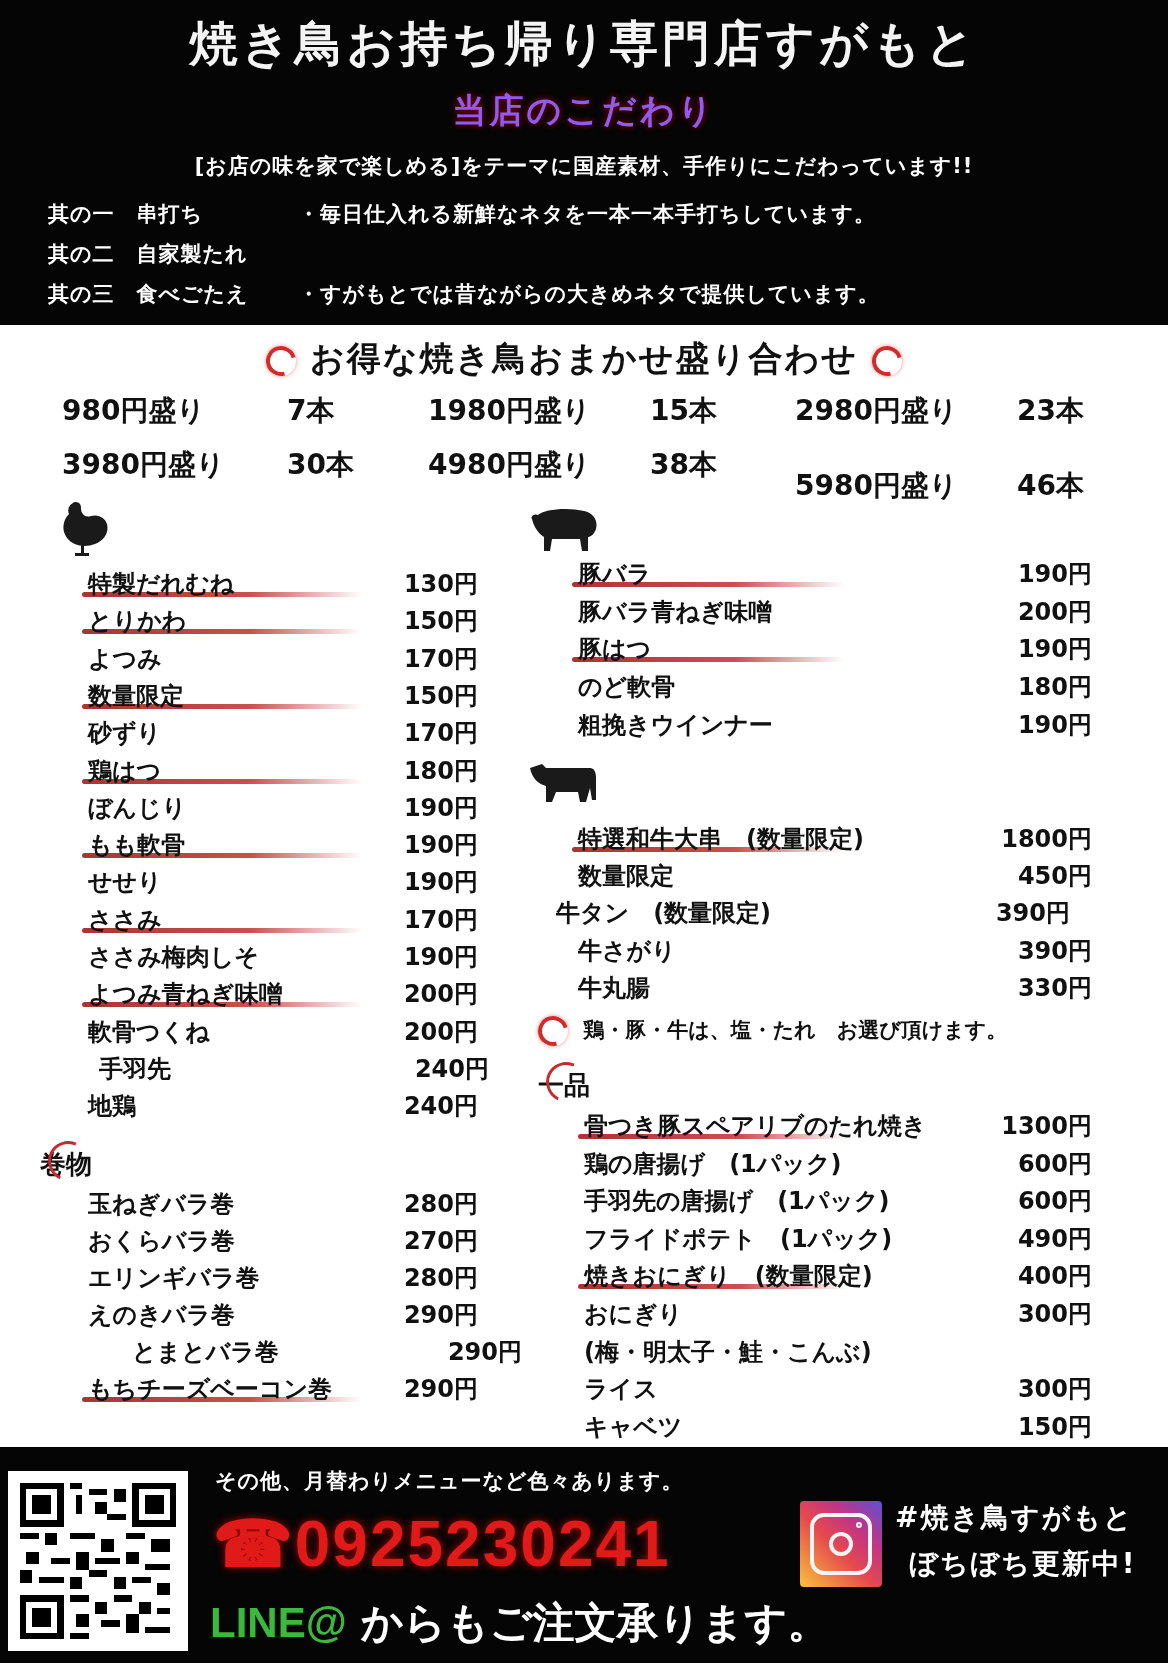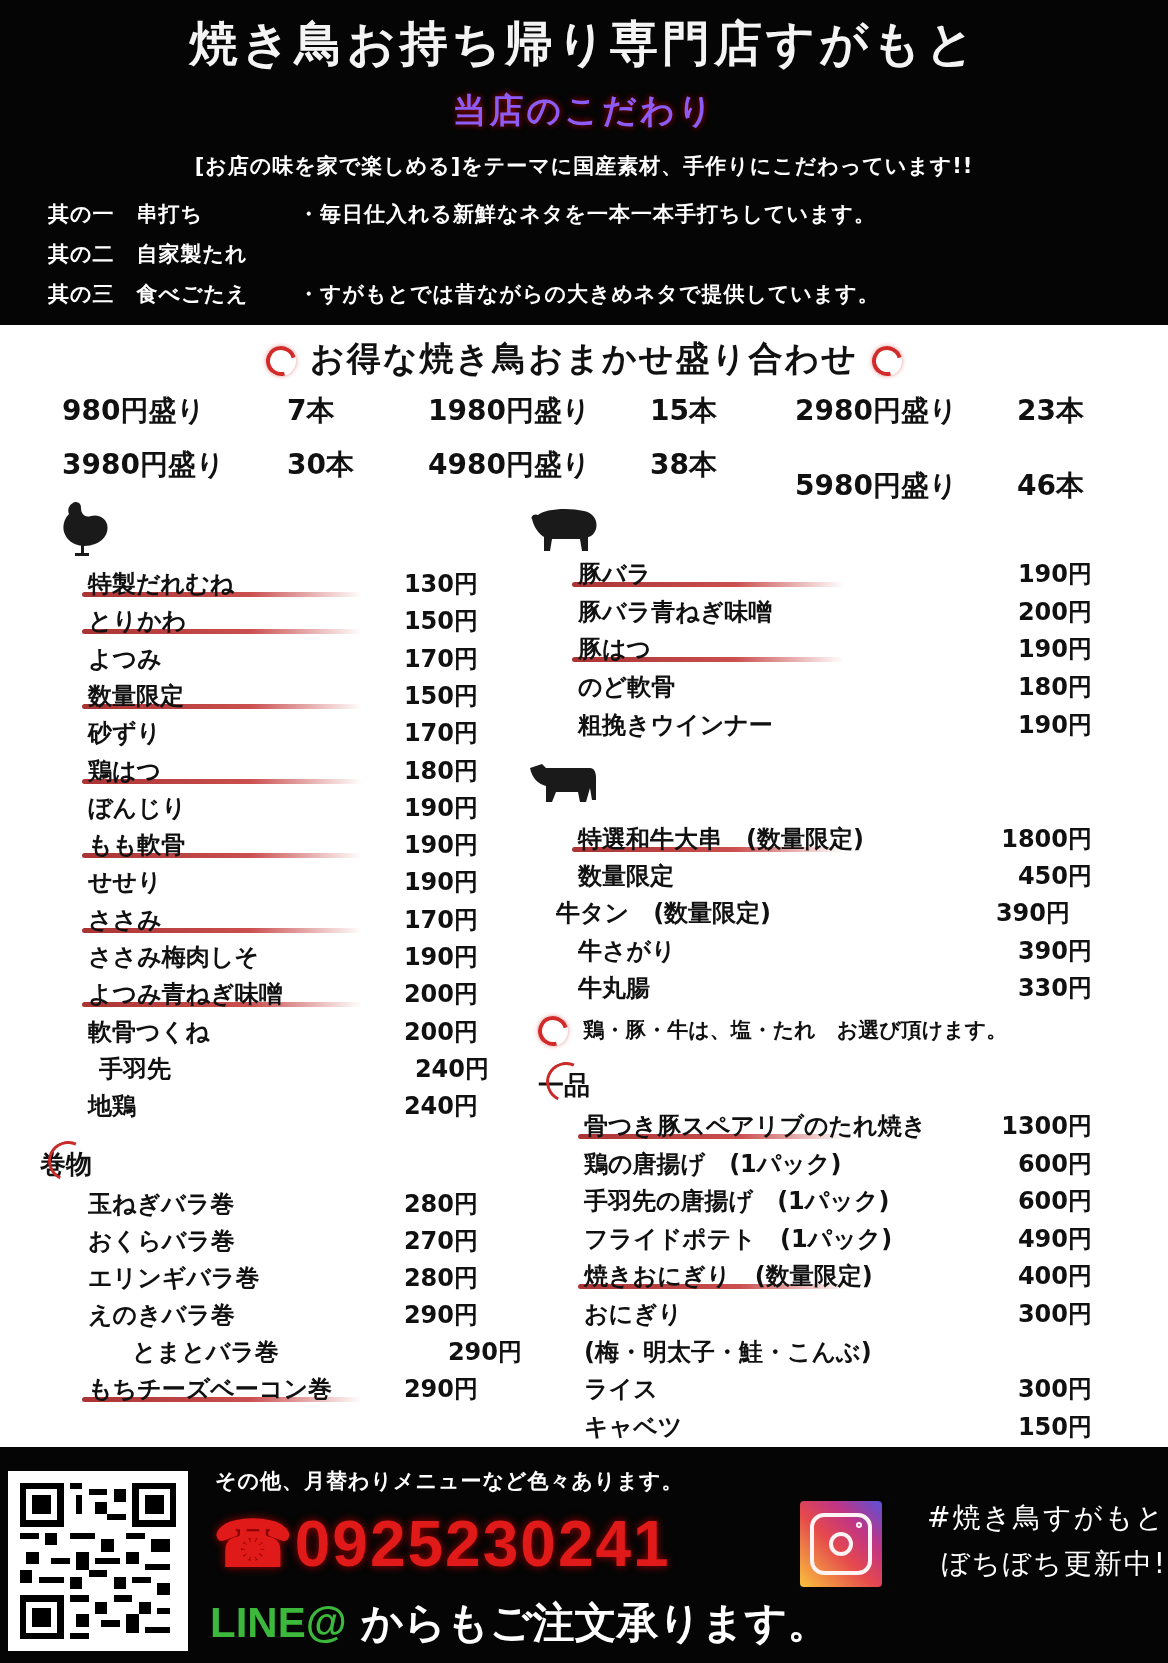--- a/index.html
+++ b/index.html
@@ -34,21 +34,21 @@
   .qr { position: absolute; left: 8px; top: 24px; width: 180px; height: 180px; background: #fff; padding: 12px; }
   .qr svg { width: 156px; height: 156px; }
   .other { position: absolute; left: 215px; top: 20px; font-size: 21px; font-weight: bold; letter-spacing: 1px; }
   .phone { position: absolute; left: 213px; top: 60px; font-size: 64px; font-weight: bold; color: #e01919; text-shadow: 0 0 8px #a00000; letter-spacing: 2px; font-family: "Liberation Sans", sans-serif; }
   .line { position: absolute; left: 210px; top: 148px; font-size: 42px; font-weight: bold; }
   .line .line-at { color: #3cb83c; font-family: "Liberation Sans", sans-serif; margin-right: 14px; }
   .insta { position: absolute; left: 800px; top: 54px; width: 82px; height: 86px; border-radius: 4px; background: linear-gradient(45deg, #f9c23c 0%, #e5484d 45%, #c13584 70%, #5b51d8 100%); }
   .insta .frame { position: absolute; left: 10px; top: 12px; width: 62px; height: 62px; border: 4px solid #fff3f3; border-radius: 14px; }
   .insta .lens { position: absolute; left: 15px; top: 15px; width: 24px; height: 24px; border: 4px solid #fff3f3; border-radius: 50%; }
   .insta .dot { position: absolute; right: 6px; top: 5px; width: 6px; height: 6px; border: 2px solid #fff3f3; border-radius: 50%; }
-  .insta-text { position: absolute; left: 895px; top: 48px; font-size: 28px; font-weight: normal; line-height: 46px; letter-spacing: 2px; margin-left: 32px; }
+  .insta-text { position: absolute; left: 895px; top: 48px; font-size: 28px; font-weight: bold; line-height: 46px; letter-spacing: 2px; }
 </style>
 </head>
 <body>
 
 <div class="top">
   <div class="title">焼き鳥お持ち帰り専門店すがもと</div>
   <div class="subtitle">当店のこだわり</div>
   <div class="theme">[お店の味を家で楽しめる]をテーマに国産素材、手作りにこだわっています!!</div>
   <div class="point" style="top:200px">
     <span class="pt-label">其の一　串打ち</span>

